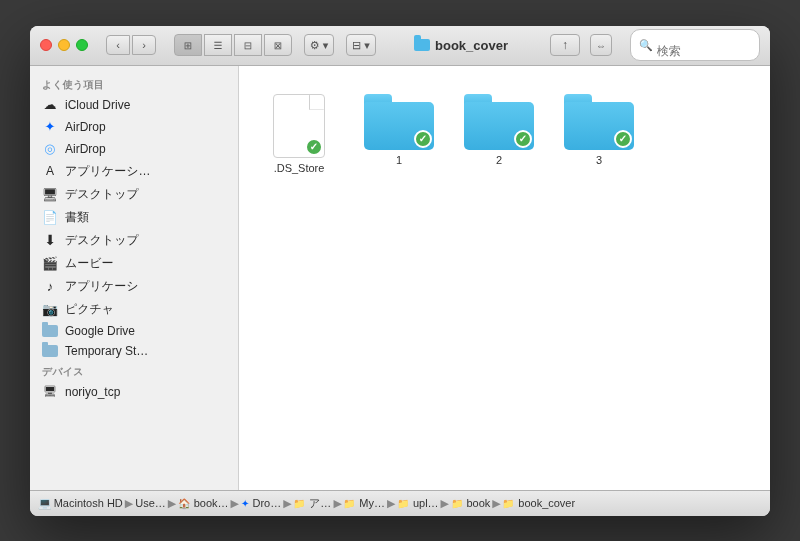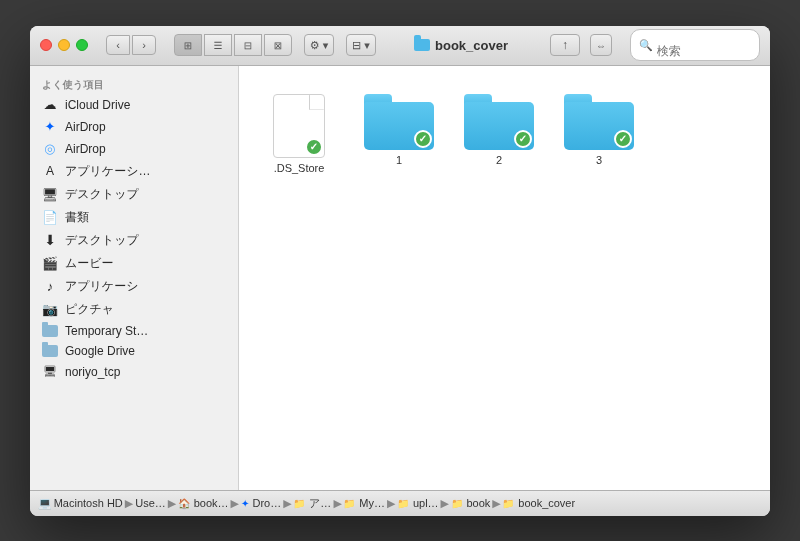--- a/index.html
+++ b/index.html
@@ -419,27 +419,28 @@
       <div class="sidebar-item">
         <div class="sidebar-icon">♪</div>
         <span>アプリケーシ</span>
       </div>
       <div class="sidebar-item">
         <div class="sidebar-icon">📷</div>
         <span>ピクチャ</span>
       </div>
       <div class="sidebar-item">
         <div class="si-folder"></div>
+        <span>Google Drive</span>
+      </div>
+      <div class="sidebar-item">
+        <div class="si-folder"></div>
         <span>Temporary St…</span>
       </div>
-      <div class="sidebar-item">
-        <div class="si-folder"></div>
-        <span>Google Drive</span>
-      </div>
-
+
+      <div class="sidebar-section-title">デバイス</div>
       <div class="sidebar-item">
         <div class="sidebar-icon" style="font-size:11px;">🖥</div>
         <span>noriyo_tcp</span>
       </div>
     </div>
 
     <div class="content">
 
       <div class="file-item">
         <div style="position:relative; display:inline-block;">

